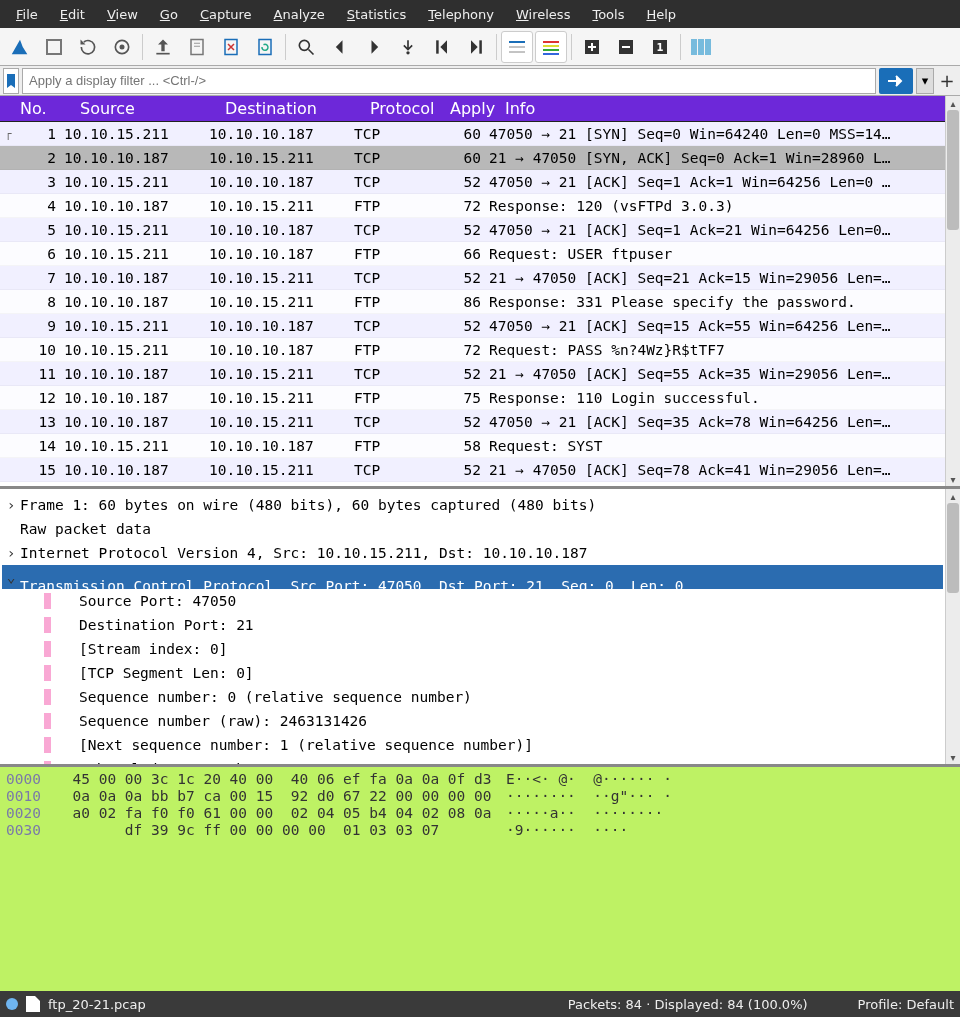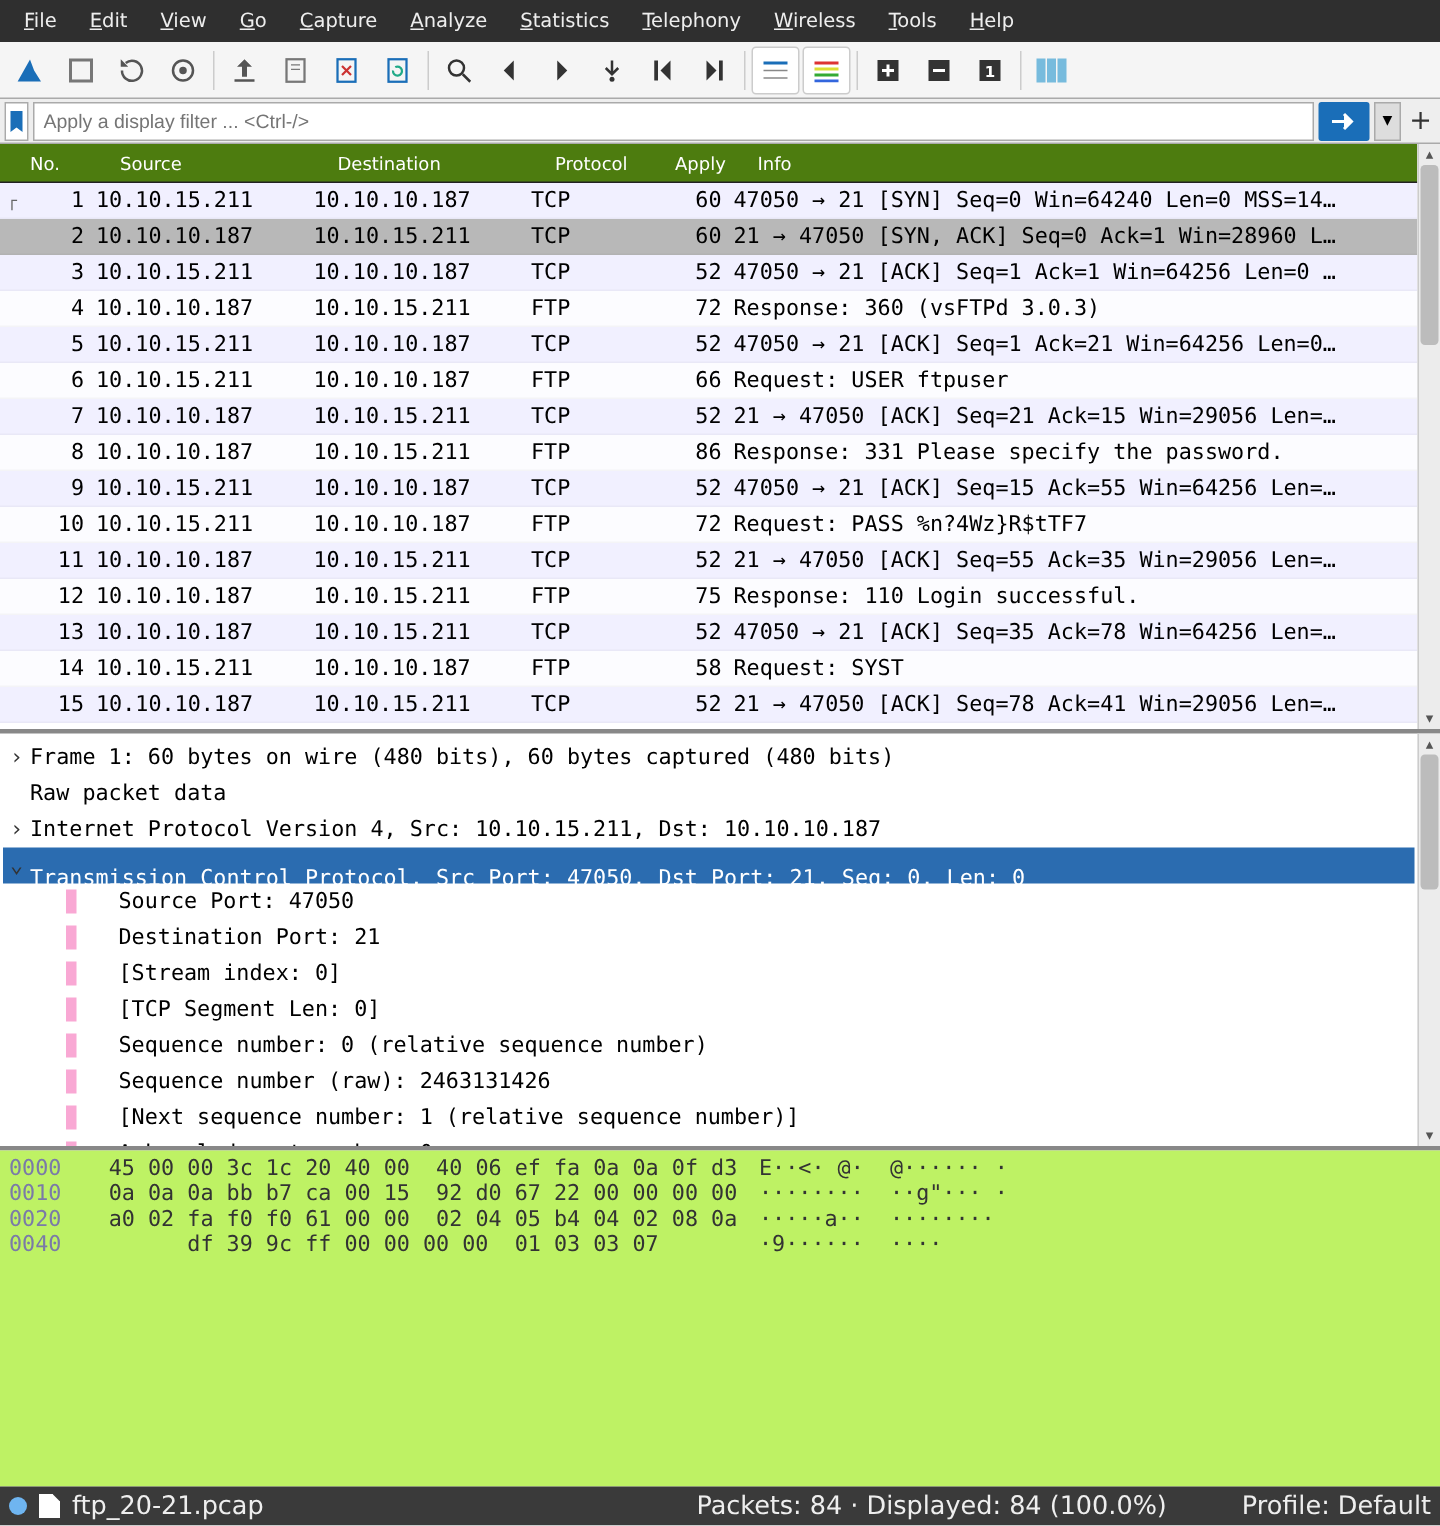--- a/index.html
+++ b/index.html
@@ -58,22 +58,22 @@
   justify-content:center; font-size:18px; color:#333;
 }
 
 
 .packet-list {
   flex:0 0 393px; display:flex; border-bottom:3px solid #888;
   position:relative;
 }
 .pl-body { flex:1; overflow:hidden; background:#fff; }
 .pl-header {
-  display:flex; background:#4d7c0f; color:#fff; height:26px;
-  align-items:center; font-size:12px; border-bottom:1px solid #222;
+  display:flex; background:#6d28d9; color:#fff; height:26px;
+  align-items:center; font-size:16px; border-bottom:1px solid #222;
 }
 .pl-header > div { padding:0 4px; overflow:hidden; white-space:nowrap; }
 .col-no { width:60px; text-align:left; }
 .col-src { width:145px; }
 .col-dst { width:145px; }
 .col-proto { width:80px; }
 .col-len { width:55px; text-align:left; }
 .col-info { flex:1; }
 
 .pl-rows { }
@@ -139,21 +139,21 @@
   flex:1; padding:4px 6px; font-size:14.5px; line-height:17px;
 }
 .bytes-line { display:flex; }
 .byte-off { color:#7a7aa8; width:52px; }
 .byte-hex { color:#333; width:448px; white-space:pre;text-align:center; }
 .byte-asc { color:#333; white-space:pre; }
 
 
 .statusbar {
   height:26px; background:#3a3a3a; color:#eee; display:flex;
-  align-items:center; padding:0 6px; font-size:17px; gap:10px;
+  align-items:center; padding:0 6px; font-size:13px; gap:10px;
 }
 .st-left { display:flex; align-items:center; gap:8px; flex:1; }
 .st-mid { }
 .st-right { }
 .dot { width:12px; height:12px; border-radius:50%; background:#6fb5f0; }
 .pageicon {
   width:14px; height:16px; background:#fff;
   position:relative;
 }
 .pageicon::after {
@@ -362,21 +362,21 @@
           <div class="r-len">52</div>
           <div class="r-info">47050 → 21 [ACK] Seq=1 Ack=1 Win=64256 Len=0 …</div>
         </div>
         <div class="pl-row odd">
           <div class="row-marker"></div>
           <div class="r-no">4</div>
           <div class="r-src">10.10.10.187</div>
           <div class="r-dst">10.10.15.211</div>
           <div class="r-proto">FTP</div>
           <div class="r-len">72</div>
-          <div class="r-info">Response: 360 (vsFTPd 3.0.3)</div>
+          <div class="r-info">Response: 120 (vsFTPd 3.0.3)</div>
         </div>
         <div class="pl-row even">
           <div class="row-marker"></div>
           <div class="r-no">5</div>
           <div class="r-src">10.10.15.211</div>
           <div class="r-dst">10.10.10.187</div>
           <div class="r-proto">TCP</div>
           <div class="r-len">52</div>
           <div class="r-info">47050 → 21 [ACK] Seq=1 Ack=21 Win=64256 Len=0…</div>
         </div>
@@ -548,21 +548,21 @@
         <span class="byte-off">0010</span>
         <span class="byte-hex">0a 0a 0a bb b7 ca 00 15  92 d0 67 22 00 00 00 00</span>
         <span class="byte-asc">········  ··g"··· ·</span>
       </div>
       <div class="bytes-line">
         <span class="byte-off">0020</span>
         <span class="byte-hex">a0 02 fa f0 f0 61 00 00  02 04 05 b4 04 02 08 0a</span>
         <span class="byte-asc">·····a··  ········ </span>
       </div>
       <div class="bytes-line">
-        <span class="byte-off">0040</span>
+        <span class="byte-off">0030</span>
         <span class="byte-hex">df 39 9c ff 00 00 00 00  01 03 03 07</span>
         <span class="byte-asc">·9······  ····</span>
       </div>
     </div>
 </div>
 
 <div class="statusbar">
   <div class="st-left">
     <div class="dot"></div>
     <div class="pageicon"></div>

